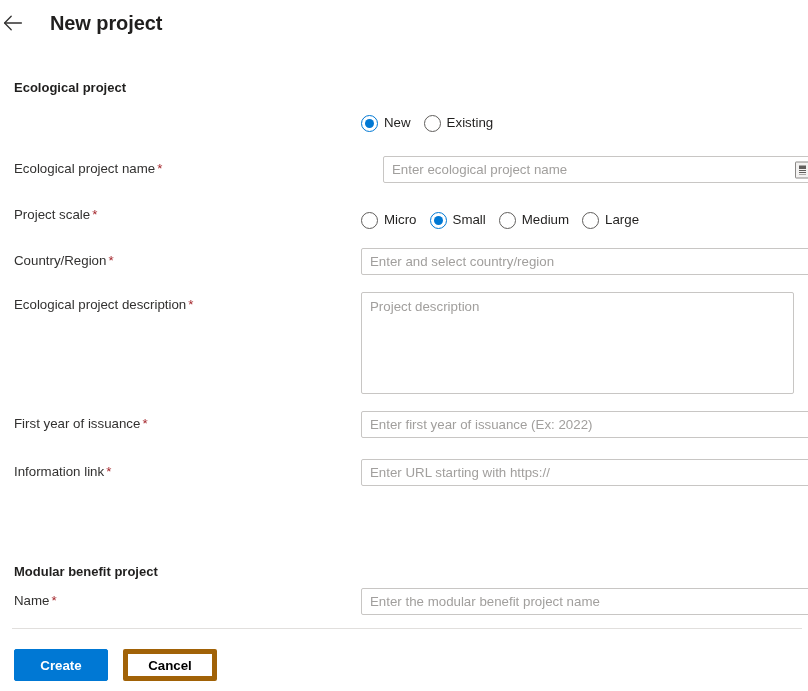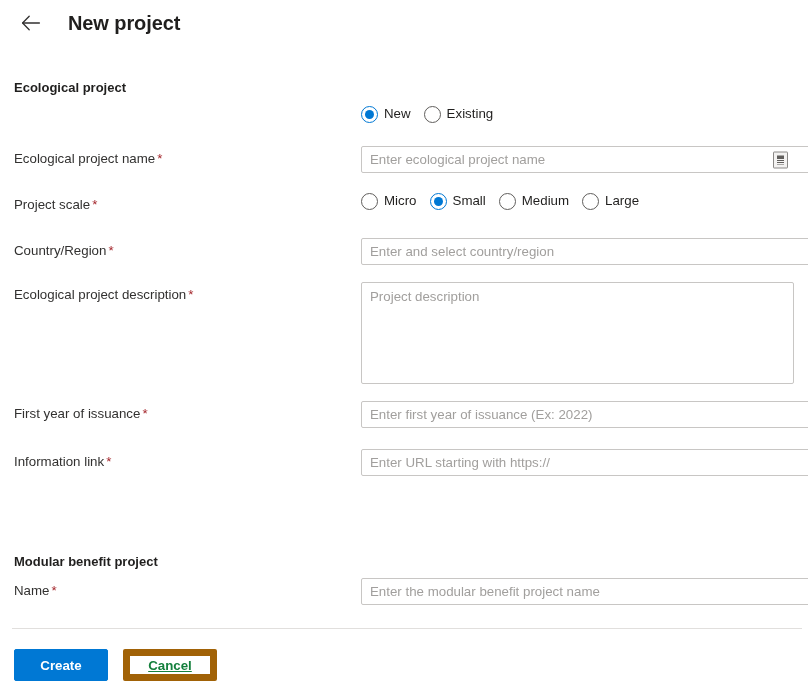--- a/index.html
+++ b/index.html
@@ -14,21 +14,20 @@
     color: #201f1e;
     overflow: hidden;
     position: relative;
   }
 
   
   .page-header {
     display: flex;
     align-items: center;
     height: 46px;
-    padding-left: 18px;
     box-sizing: border-box;
     text-align: center;
   }
   .back-btn {
     width: 26px;
     height: 26px;
     display: flex;
     align-items: center;
     justify-content: center;
     cursor: pointer;
@@ -141,21 +140,21 @@
     color: #201f1e;
     padding: 6px 8px;
     resize: none;
     outline: none;
   }
   .textarea-input::placeholder { color: #a19f9d; opacity: 1; }
 
   
   .radio-group {
     display: flex;
-    align-items: flex-start;
+    align-items: flex-end;
     height: 27px;
   }
   .radio-item {
     display: flex;
     align-items: center;
     cursor: pointer;
     margin-right: 13px;
     user-select: none;
   }
   .radio-circle {
@@ -222,25 +221,24 @@
     box-sizing: border-box;
   }
   .btn-primary {
     background: #0078d4;
     border: 1px solid #0078d4;
     color: #ffffff;
     font-weight: 600;
   }
   .btn-secondary {
     background: #ffffff;
-    border: 7px solid #a16207;
-    color: #15803d;
+    border: 5px solid #a16207;
+    color: #000000;
     font-weight: 600;
     margin-left: 15px;
-    text-decoration: underline;
   }
 </style>
 </head>
 <body>
 
 <div class="page-header">
   <button class="back-btn">
     <span>
       <svg width="20" height="16" viewBox="0 0 20 16" aria-hidden="true">
         <path d="M8.2 1.2 L1.6 8 L8.2 14.8" fill="none" stroke="#323130" stroke-width="1.3" stroke-linecap="round" stroke-linejoin="round"></path>
@@ -268,21 +266,21 @@
         <div class="radio-item">
           <span class="radio-circle">
               <span class="radio-dot"></span>
             </span>
           <span class="radio-label">Existing</span>
         </div>
       </div>
     </div>
   </div>
 
-  <div class="row" style="margin-top:14px;">
+  <div class="row" style="margin-top:24px;gap:22px;">
     <div class="row-label">
       <span>Ecological project name</span><span class="req">*</span>
     </div>
     <div class="row-field">
       <div class="input-wrap">
         <input class="text-input" type="text" placeholder="Enter ecological project name" style="">
         <span class="ime-icon">
             <span class="glyph"></span>
           </span>
       </div>

